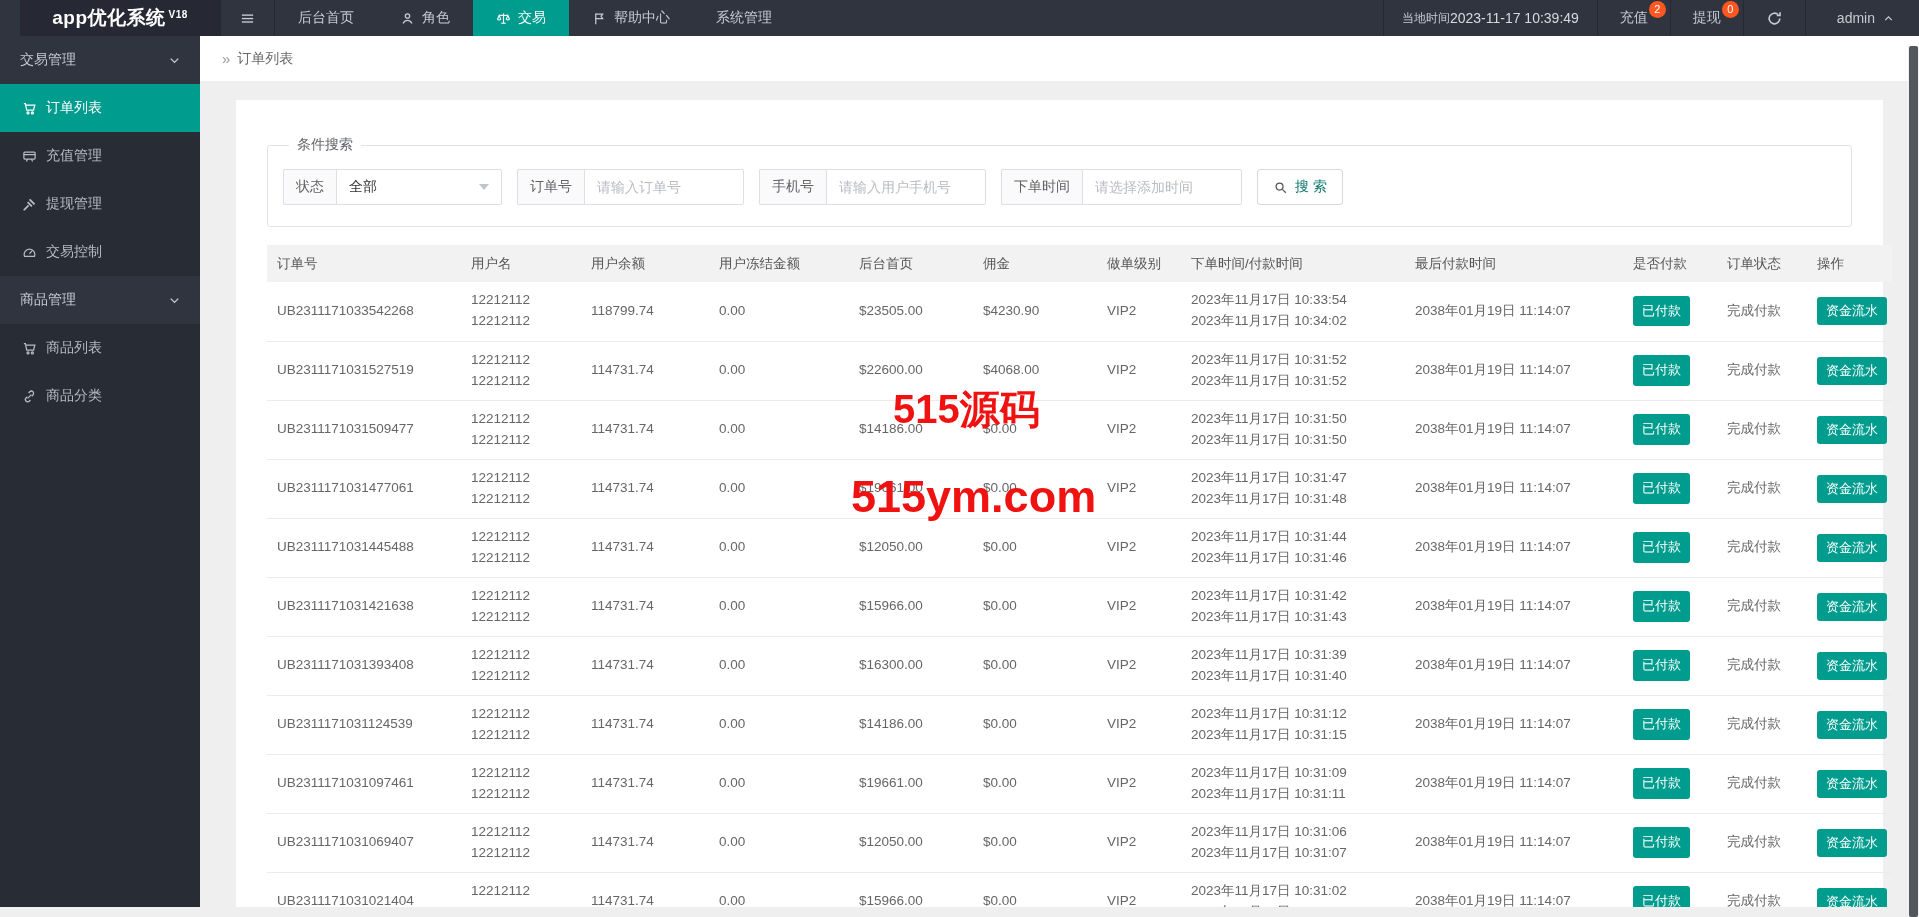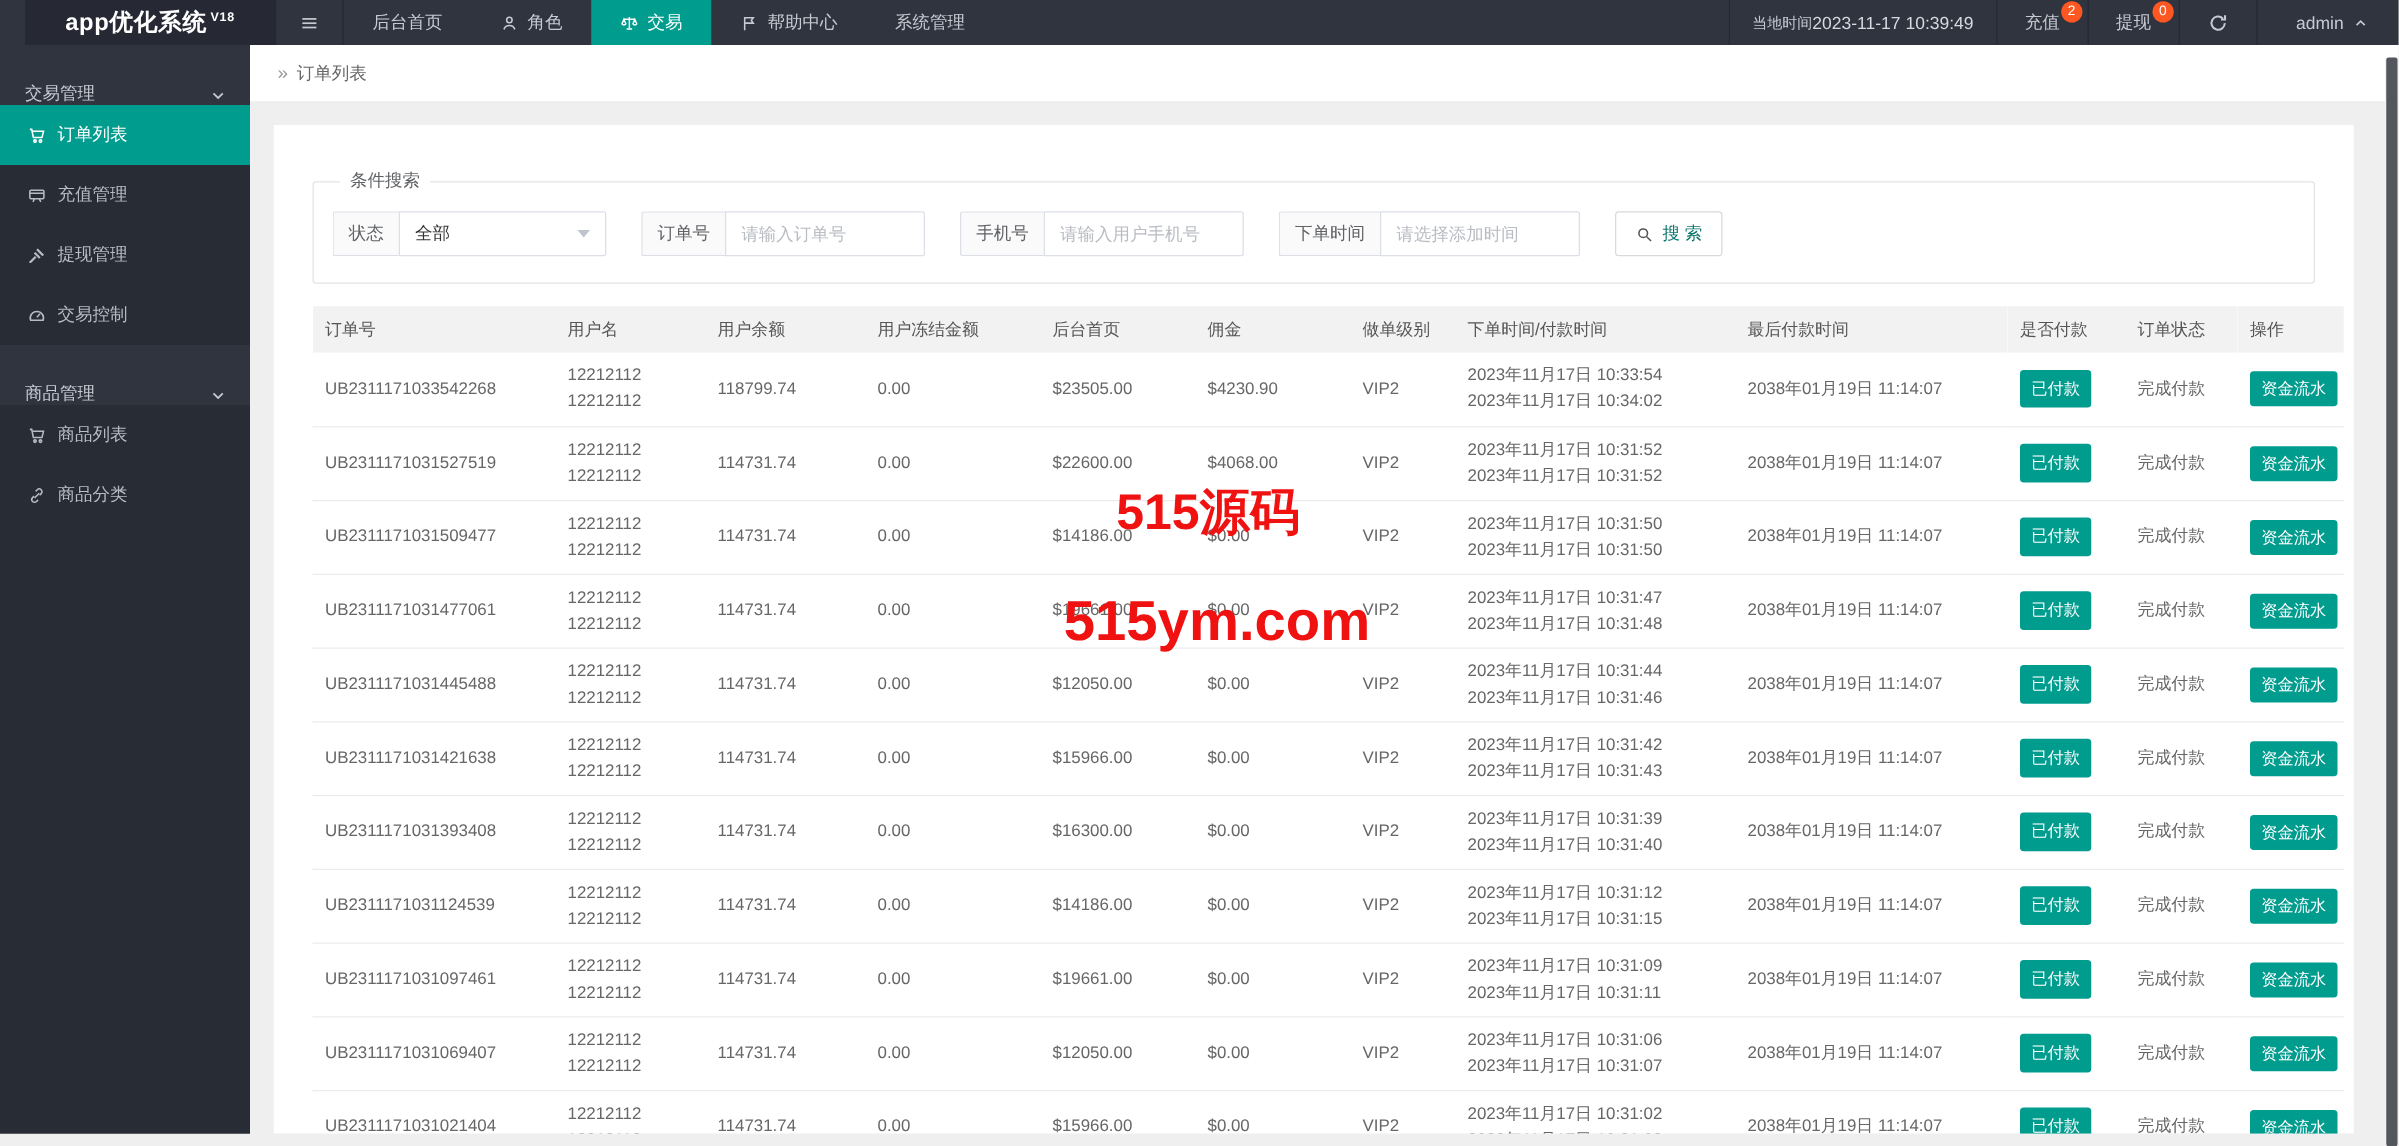--- a/index.html
+++ b/index.html
@@ -21,34 +21,34 @@
   .tb-right{display:flex; align-items:stretch;}
   .tb-time{display:flex; flex-direction:row; align-items:center; justify-content:center; padding:0 18px; border-left:1px solid #262933; line-height:1.5;}
   .tb-time .t1{font-size:12px; color:#C6CAD2;}
   .tb-time .t2{font-size:14px; color:#D6DAE0;}
   .tb-link{position:relative; display:flex; align-items:center; gap:6px; padding:0 22px; border-left:1px solid #262933; cursor:pointer;}
   .badge{position:absolute; top:1px; right:4px; background:var(--badge); color:#FFF; font-size:11px; min-width:17px; height:17px; line-height:17px; border-radius:9px; padding:0 4px; text-align:center;}
   .tb-admin{display:flex; align-items:center; gap:7px; padding:0 24px; border-left:1px solid #262933; cursor:pointer;}
   
   .layout{display:flex; height:871px;}
   .sidebar{width:200px; background:var(--sidebar); flex:0 0 200px; color:#B7BBC4; font-size:14px;}
-  .side-group{height:48px; background:var(--group); display:flex; align-items:flex-end; justify-content:space-between; padding:0 18px 0 20px; color:#C6CAD2; cursor:pointer;}
+  .side-group{height:48px; background:var(--group); display:flex; align-items:center; justify-content:space-between; padding:0 18px 0 20px; color:#C6CAD2; cursor:pointer;}
   .side-item{height:48px; display:flex; align-items:center; gap:9px; padding:0 20px 0 22px; cursor:pointer;}
   .side-item.active{background:var(--accent); color:#FFF;}
   .side-item .ic, .side-group .ic{width:15px; height:15px; flex:0 0 15px;}
   
   .main{flex:1; display:flex; flex-direction:column; overflow:hidden;}
   .breadcrumb-bar{height:45px; background:#FFF; display:flex; align-items:center; padding-left:22px; color:#666; font-size:14px; gap:7px;}
   .breadcrumb-bar .chev{color:#999; font-size:15px;}
-  .content{flex:1; background:#EFEFEF; padding:19px 36px 0 19px; overflow:hidden;}
+  .content{flex:1; background:#EFEFEF; padding:19px 36px 0 36px; overflow:hidden;}
   .card{background:#FFF; height:100%; padding:36px 31px 0 31px;}
   
   fieldset.filters{border:1px solid #E3E3E3; border-radius:3px; padding:15px 15px 21px 15px;}
   fieldset.filters legend{color:#606266; font-size:14px; padding:0 8px; margin-left:6px;}
-  .filter-row{display:flex; align-items:flex-start; gap:28px;}
+  .filter-row{display:flex; align-items:flex-start; gap:15px;}
   .ig{display:flex; align-items:stretch; height:36px;}
   .ig-label{background:#FAFAFA; border:1px solid #DCDFE6; border-right:none; display:flex; align-items:center; padding:0 12px; color:#606266; font-size:14px; white-space:nowrap; border-radius:2px 0 0 2px;}
   .ig-field{border:1px solid #DCDFE6; border-radius:0 2px 2px 0; padding:0 12px; font-size:14px; color:#333; width:160px; background:#FFF; outline:none; font-family:inherit;}
   .ig-field::placeholder{color:#B9BCC2;}
   .ig-select{border:1px solid #DCDFE6; border-radius:0 2px 2px 0; width:166px; display:flex; align-items:center; justify-content:space-between; padding:0 12px; font-size:14px; color:#333; background:#FFF; cursor:pointer;}
   .caret{width:0; height:0; border-left:5px solid transparent; border-right:5px solid transparent; border-top:6px solid #C0C4CC;}
   .btn-search{height:36px; background:#FFF; border:1px solid #D9D9D9; border-radius:3px; display:flex; align-items:center; gap:7px; padding:0 15px; font-size:14px; color:#0f766e; cursor:pointer; font-family:inherit;}
   .btn-search .ic{width:15px; height:15px; color:#555;}
   
   .table-wrap{margin-top:18px;}

